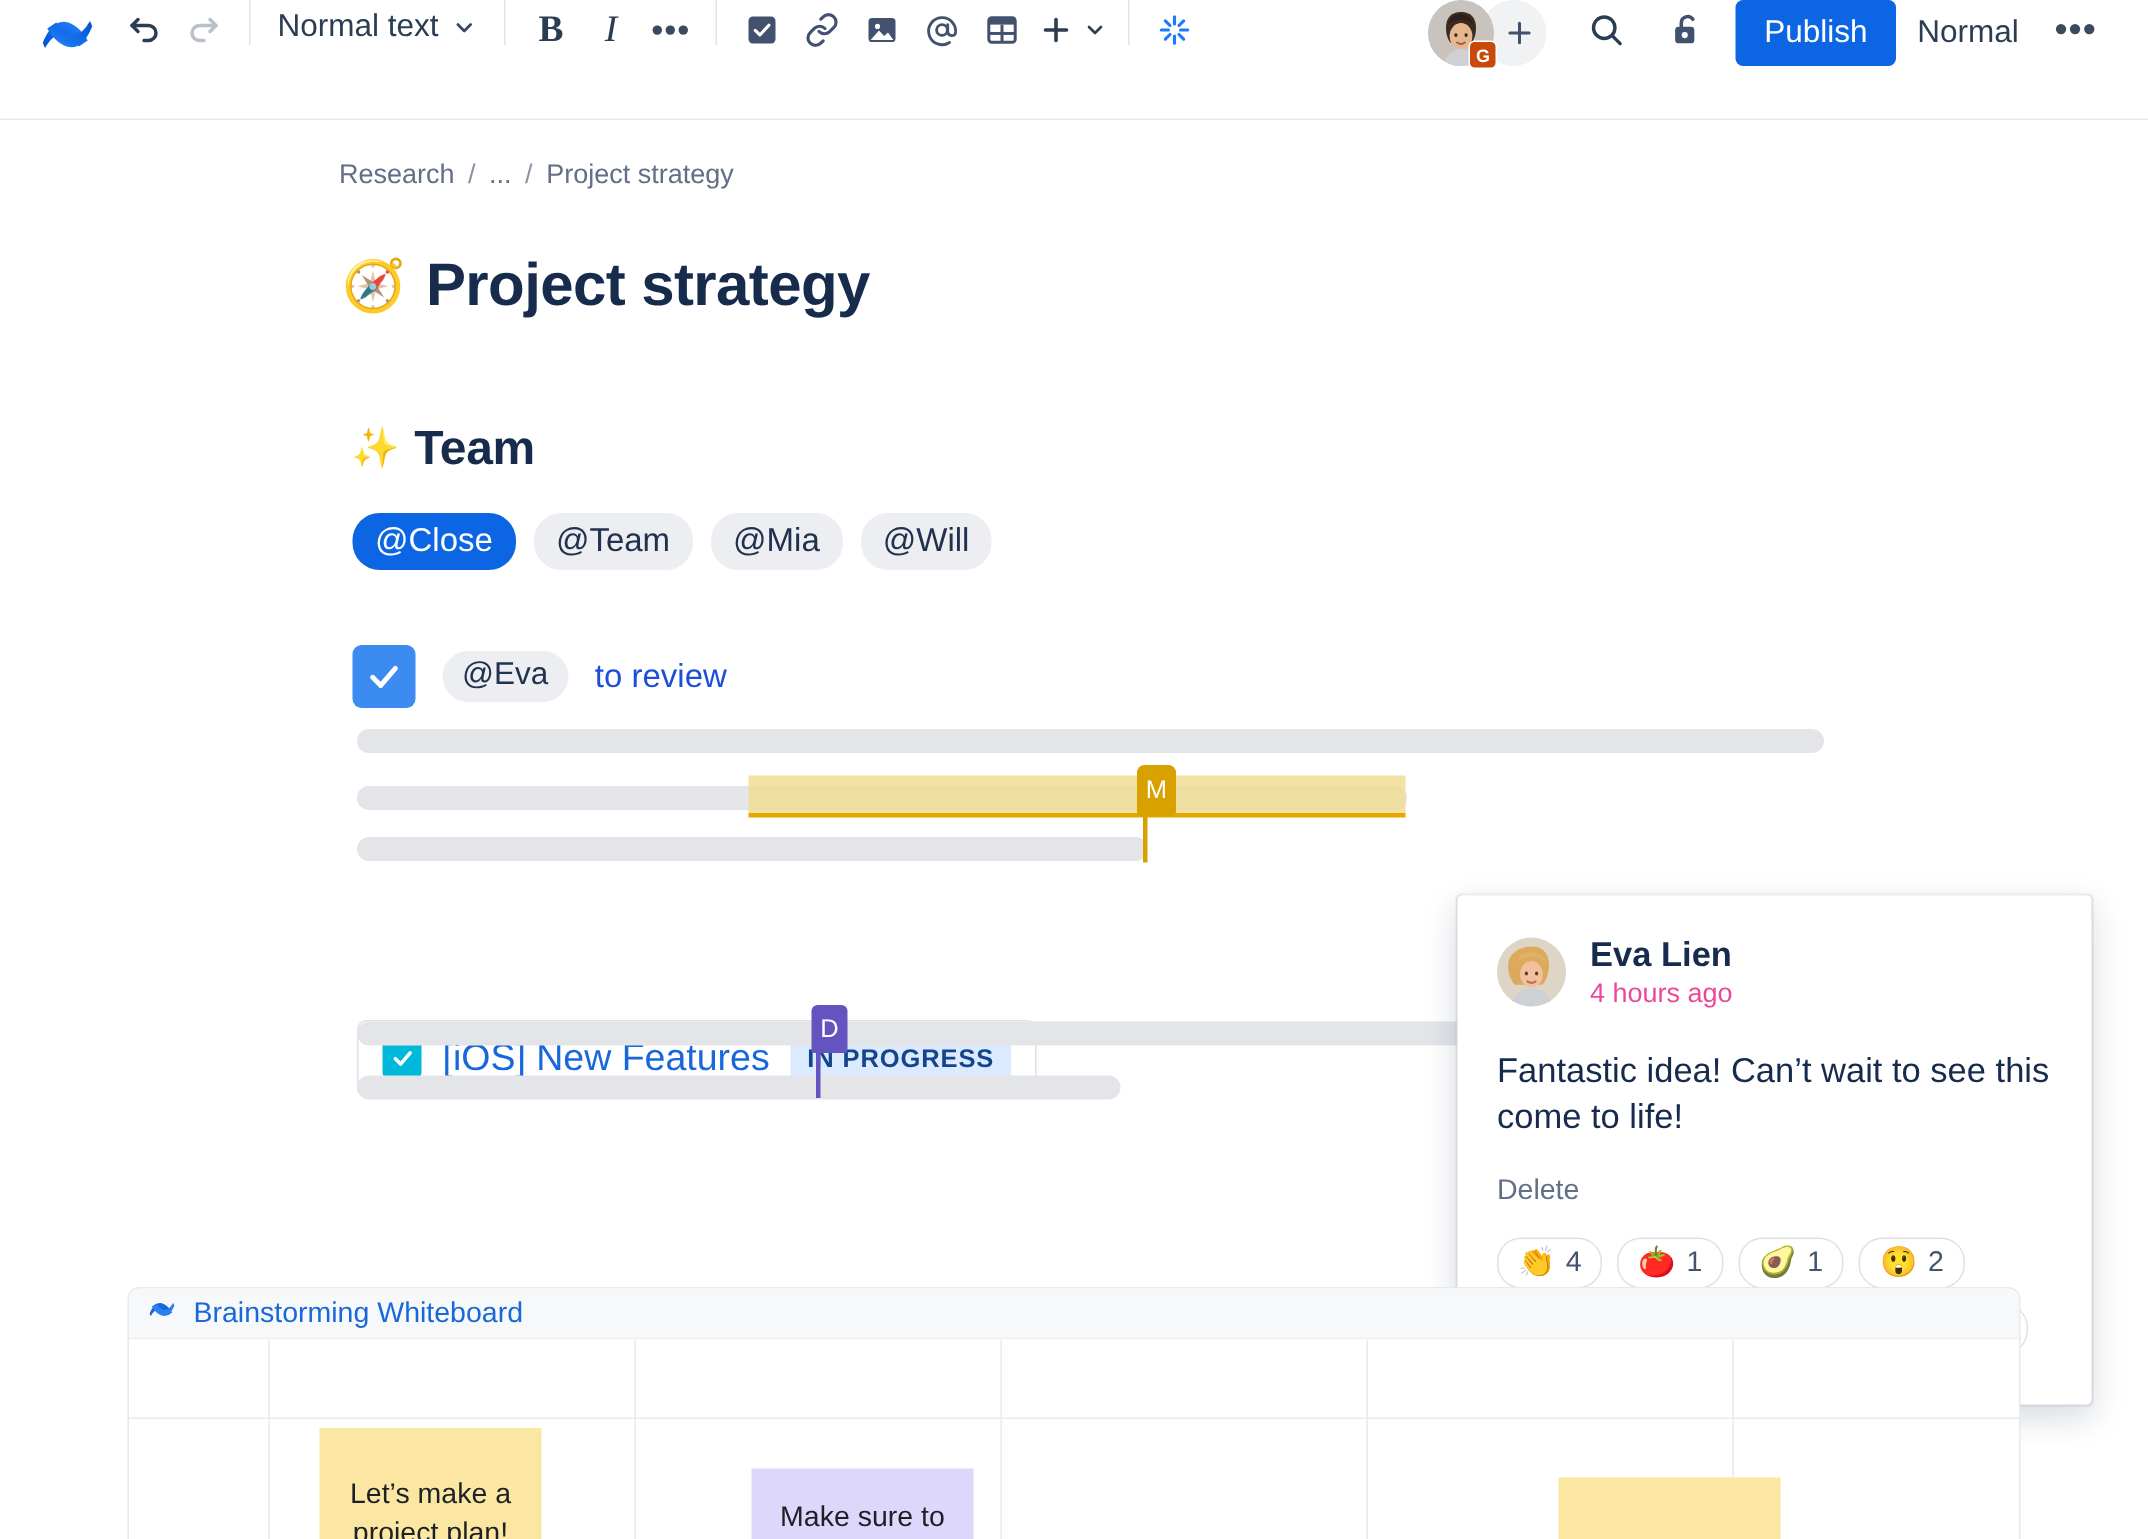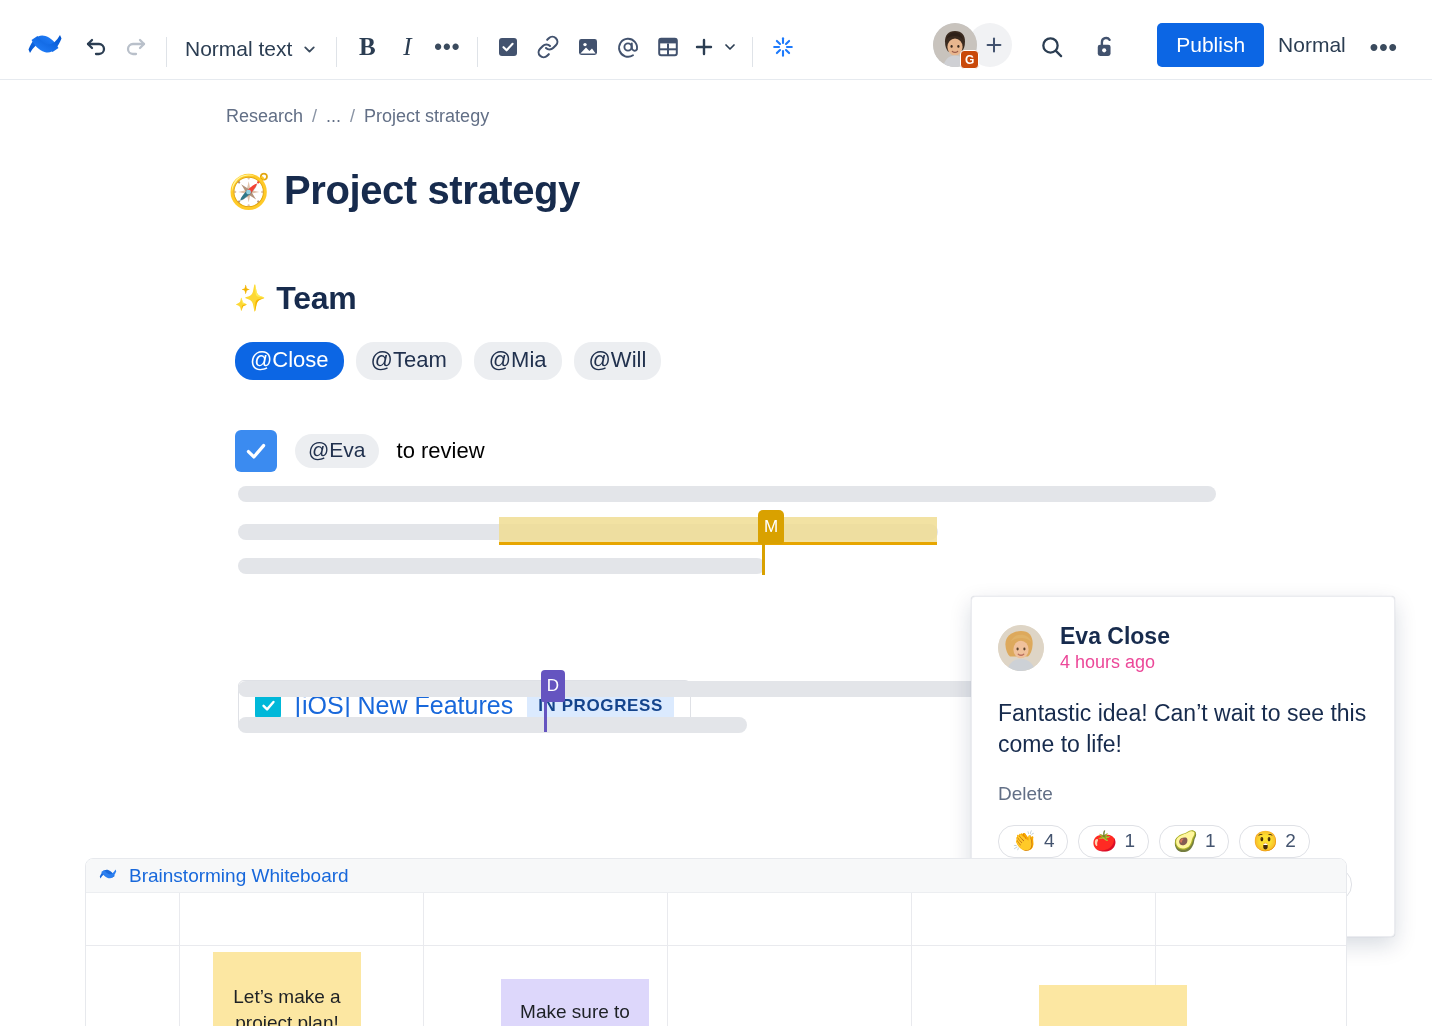--- a/index.html
+++ b/index.html
@@ -15,21 +15,21 @@
     background: #ffffff;
     border-radius: 26px;
     overflow: hidden;
   }
 
   
   .toolbar {
     position: absolute; top: 0; left: 0;
     width: 1432px; height: 80px;
     background: #ffffff;
-    display: flex; align-items: flex-end;
+    display: flex; align-items: flex-start;
     border-bottom: 1px solid #e6eaef;
     padding: 0 24px 12px 22px;
   }
   .tb-logo { width: 46px; height: 46px; display:flex; align-items:center; justify-content:center; }
   .tb-btn {
     height: 40px; min-width: 40px;
     display: flex; align-items: center; justify-content: center;
     border-radius: 4px; color: #42526E; cursor: pointer;
     background: transparent; border: none;
   }
@@ -67,21 +67,21 @@
     width: 44px; height: 44px; border-radius: 50%;
     background: #f1f2f4; margin-left: -9px; z-index: 1;
     display: flex; align-items: center; justify-content: center;
     color: #42526E; cursor: pointer;
     padding-left: 8px;
   }
   .publish-btn {
     background: #0c66e4; color: #fff; border: none;
     font-size: 21px; font-weight: 500;
     padding: 0 19px; height: 44px; border-radius: 5px;
-    cursor: pointer; font-family: "Liberation Sans", sans-serif; margin-left: 19px;
+    cursor: pointer; font-family: "Liberation Sans", sans-serif;
   }
   .close-btn {
     background: transparent; border: none; color: #2b3d52;
     font-size: 21px; padding: 0 14px; height: 44px; cursor: pointer;
     font-family: "Liberation Sans", sans-serif;
   }
   .more-btn { padding: 0 10px; }
 
   
   .page { position: absolute; top: 80px; left: 0; width: 1432px; height: 946px; background:#fff;}
@@ -116,21 +116,21 @@
     font-size: 22px; padding: 5px 15px 7px; cursor: pointer;
     white-space: nowrap;
   }
   .pill.active { background: #0c66e4; color: #ffffff; }
 
   .task-row { position: absolute; left: 235px; top: 350px; display: flex; align-items: center; gap: 18px; }
   .checkbox-lg {
     width: 42px; height: 42px; border-radius: 6px; background: #3b8bf0;
     display: flex; align-items: center; justify-content: center; cursor: pointer;
   }
-  .task-text { font-size: 22px; color: #000000; }
+  .task-text { font-size: 22px; color: #1d4ed8; }
 
   
   .sk { position: absolute; height: 16px; border-radius: 8px; background: #e3e5e9; }
 
   
   .hl-select {
     position: absolute; background: #f0dd93; opacity: .85;
   }
   .hl-underline { position: absolute; height: 3px; background: #e7a600; }
   .cursor-flag {
@@ -459,21 +459,21 @@
             <path d="M23 6c8 0 12 5 11.6 13.5-.3 6-2.3 10-4.6 12H12c-2.3-2-4.3-6-4.6-12C7 11 15 6 23 6z" fill="#dda95c"></path>
             <ellipse cx="23" cy="24.5" rx="7.6" ry="8.8" fill="#f0c19b"></ellipse>
             <path d="M12.6 17c2.4-5.5 6-7.2 10.4-7.2S31.6 12 33.4 17c-2.6-2.8-6.2-4-10.4-4s-7.8 1.2-10.4 4z" fill="#e0b267"></path>
             <path d="M9 46c1.8-8 7-12 14-12s12.2 4 14 12z" fill="#cdd1d6"></path>
             <ellipse cx="19.6" cy="24" rx="1.1" ry="1.4" fill="#5b432c"></ellipse>
             <ellipse cx="26.4" cy="24" rx="1.1" ry="1.4" fill="#5b432c"></ellipse>
             <path d="M20.3 29.2q2.7 2.1 5.4 0" fill="none" stroke="#b96f5e" stroke-width="1.4" stroke-linecap="round"></path>
           </svg>
         </div>
         <div>
-          <div class="cc-name">Eva Close</div>
+          <div class="cc-name">Eva Lien</div>
           <div class="cc-time">4 hours ago</div>
         </div>
       </div>
       <div class="cc-body">Fantastic idea! Can’t wait to see this come to life!</div>
       <div class="cc-delete">Delete</div>
       <div class="cc-reactions">
         <span class="rx">
           <span class="emo">👏</span>
           <span>4</span>
         </span>

